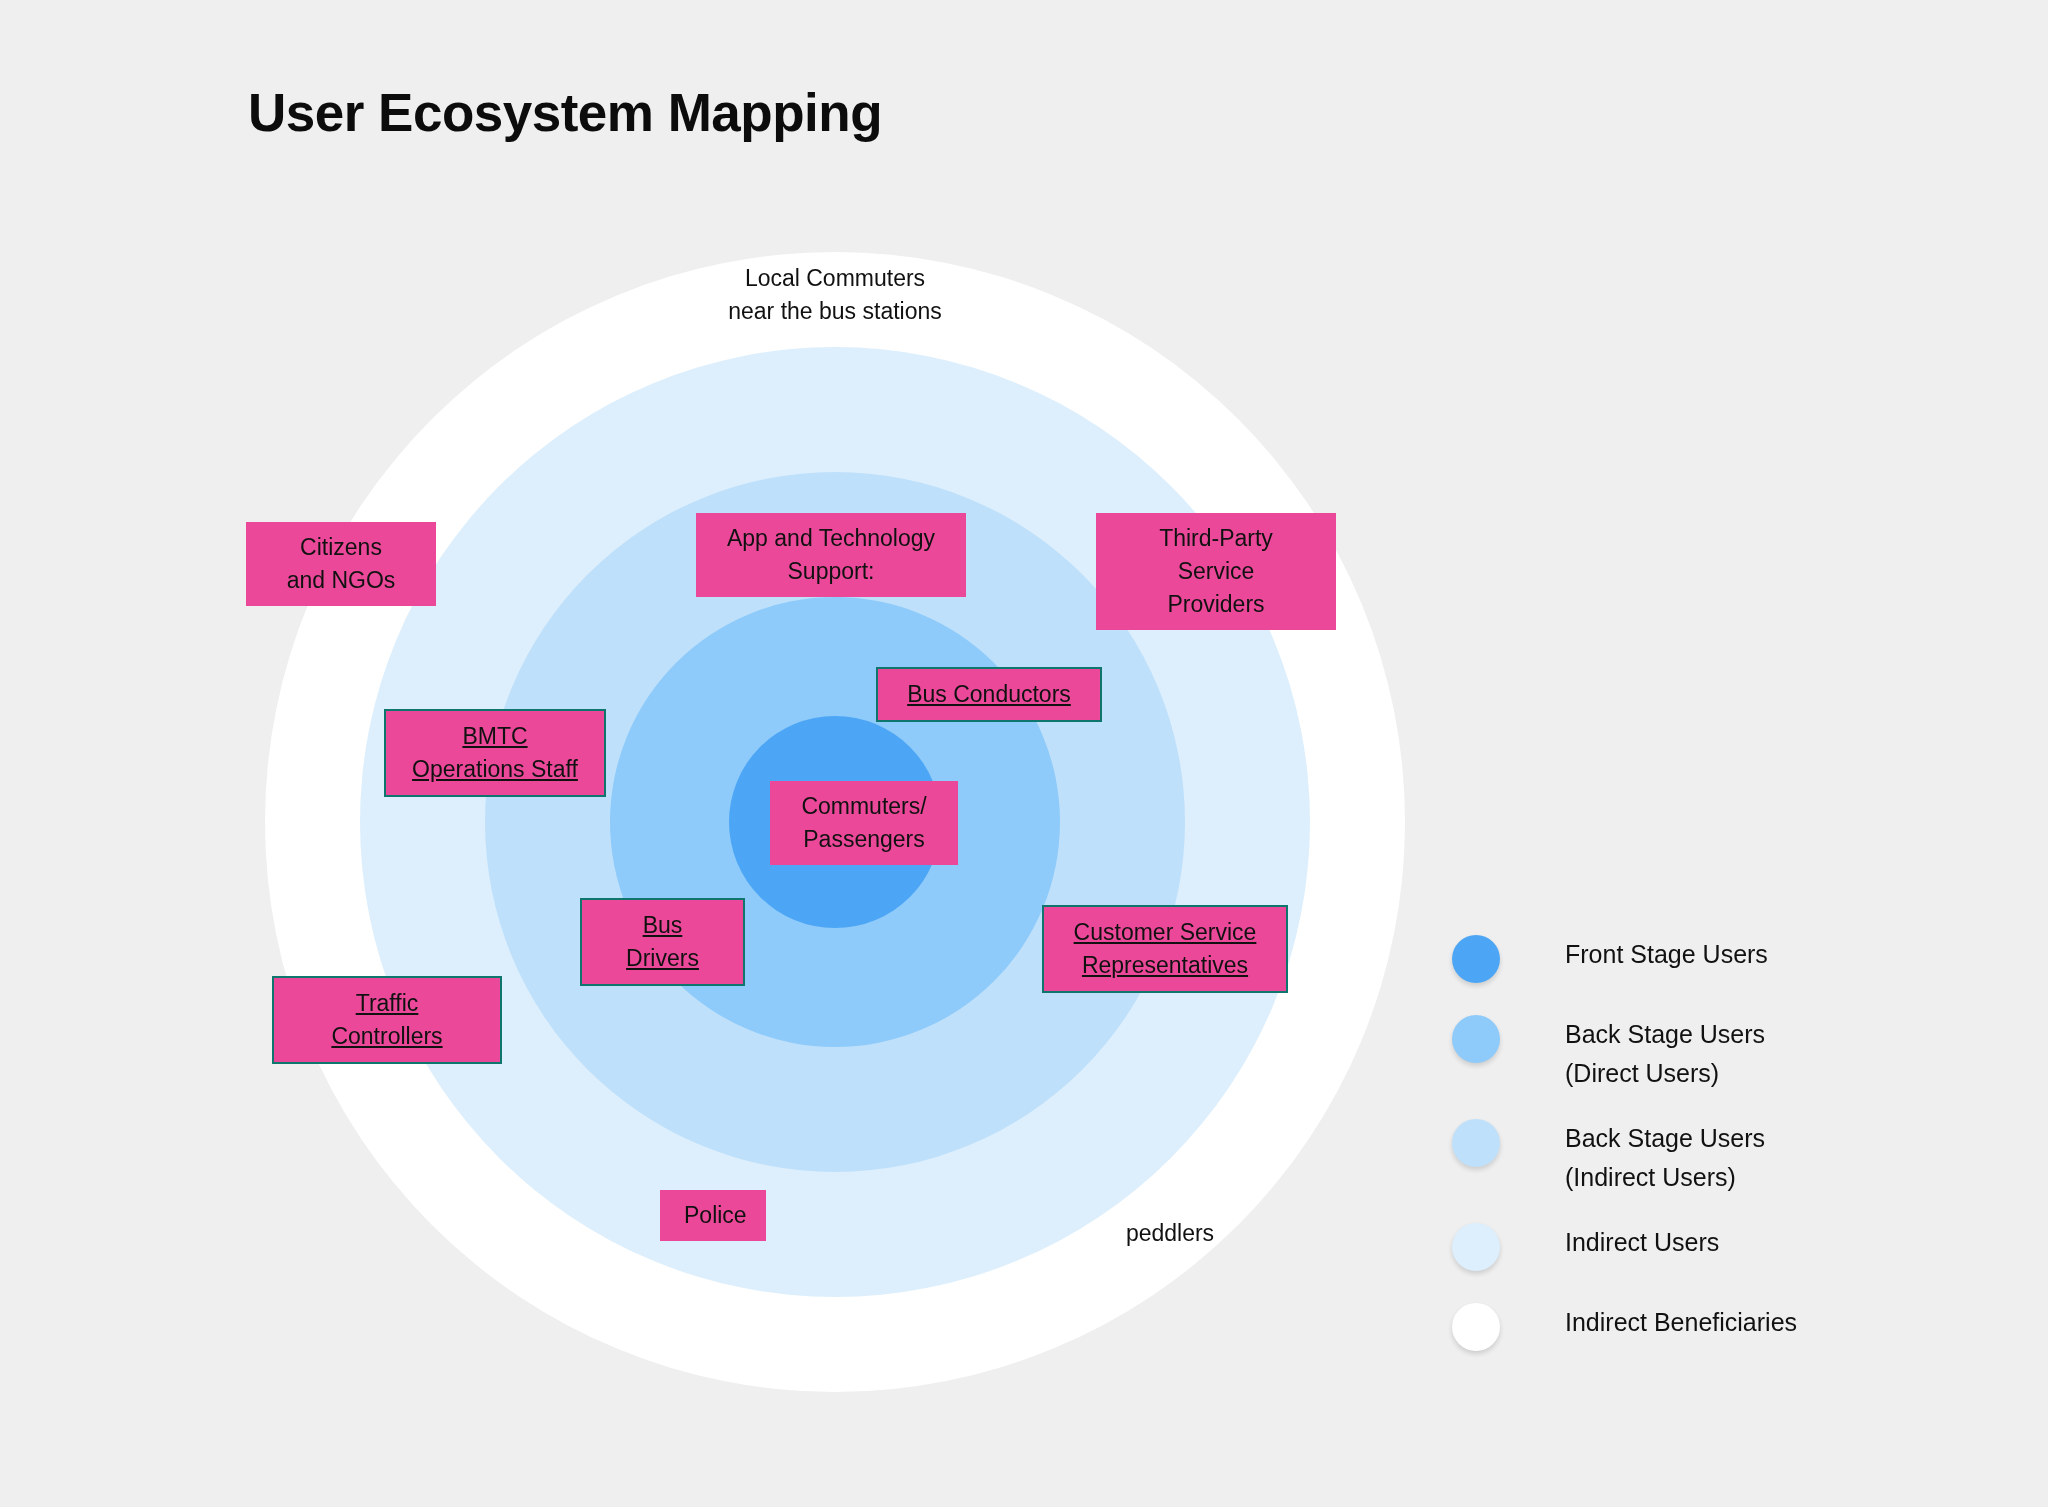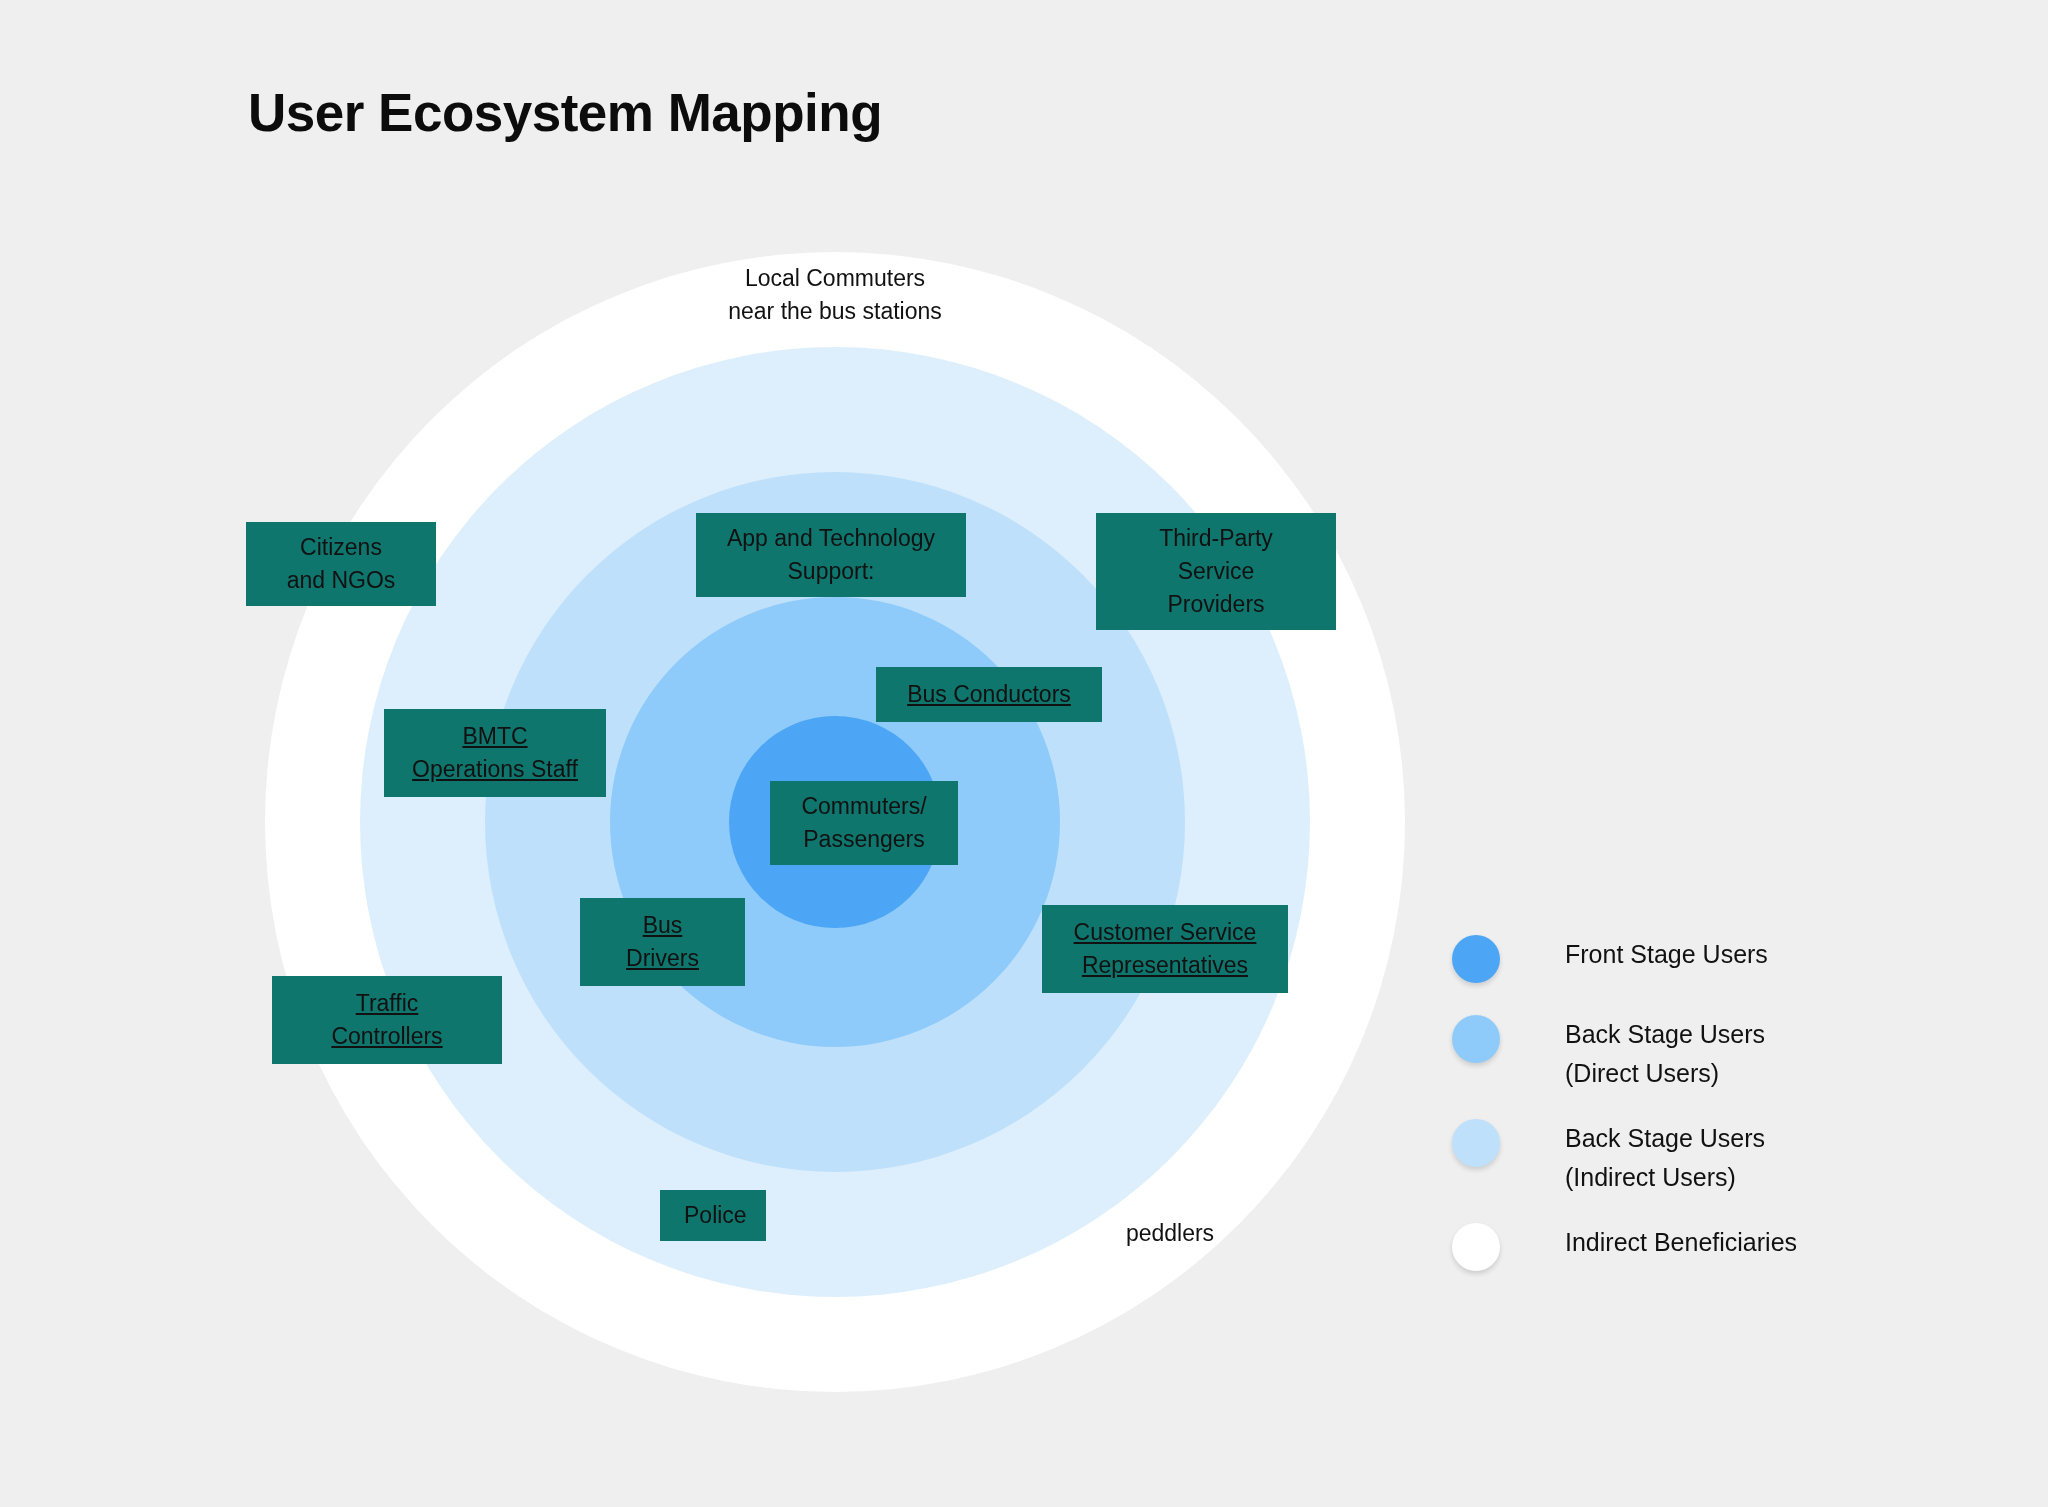--- a/index.html
+++ b/index.html
@@ -64,21 +64,21 @@
   }
   #ring-front-stage {
     width: 212px; height: 212px;
     left: 729px; top: 716px;
     background: #4ca6f5;
   }
 
   
   .map-label {
     position: absolute;
-    background: #0f766e;
+    background: #ec4899;
     color: #111111;
     font-size: 23px;
     line-height: 33px;
     text-align: center;
     padding: 9px 24px;
     box-sizing: border-box;
     white-space: pre-line;
   }
   .map-label.bordered {
     border: 2px solid #0f766e;
@@ -186,18 +186,22 @@
       <span class="legend-swatch" style="background: rgb(142, 203, 250);"></span>
       <span class="legend-label">Back Stage Users
 (Direct Users)</span>
     </div>
     <div class="legend-item">
       <span class="legend-swatch" style="background: rgb(191, 224, 251);"></span>
       <span class="legend-label">Back Stage Users
 (Indirect Users)</span>
     </div>
     <div class="legend-item">
+      <span class="legend-swatch" style="background: rgb(221, 239, 252);"></span>
+      <span class="legend-label">Indirect Users</span>
+    </div>
+    <div class="legend-item">
       <span class="legend-swatch" style="background: rgb(255, 255, 255);"></span>
       <span class="legend-label">Indirect Beneficiaries</span>
     </div>
   </div>
 
 </div>
 
 </body></html>

